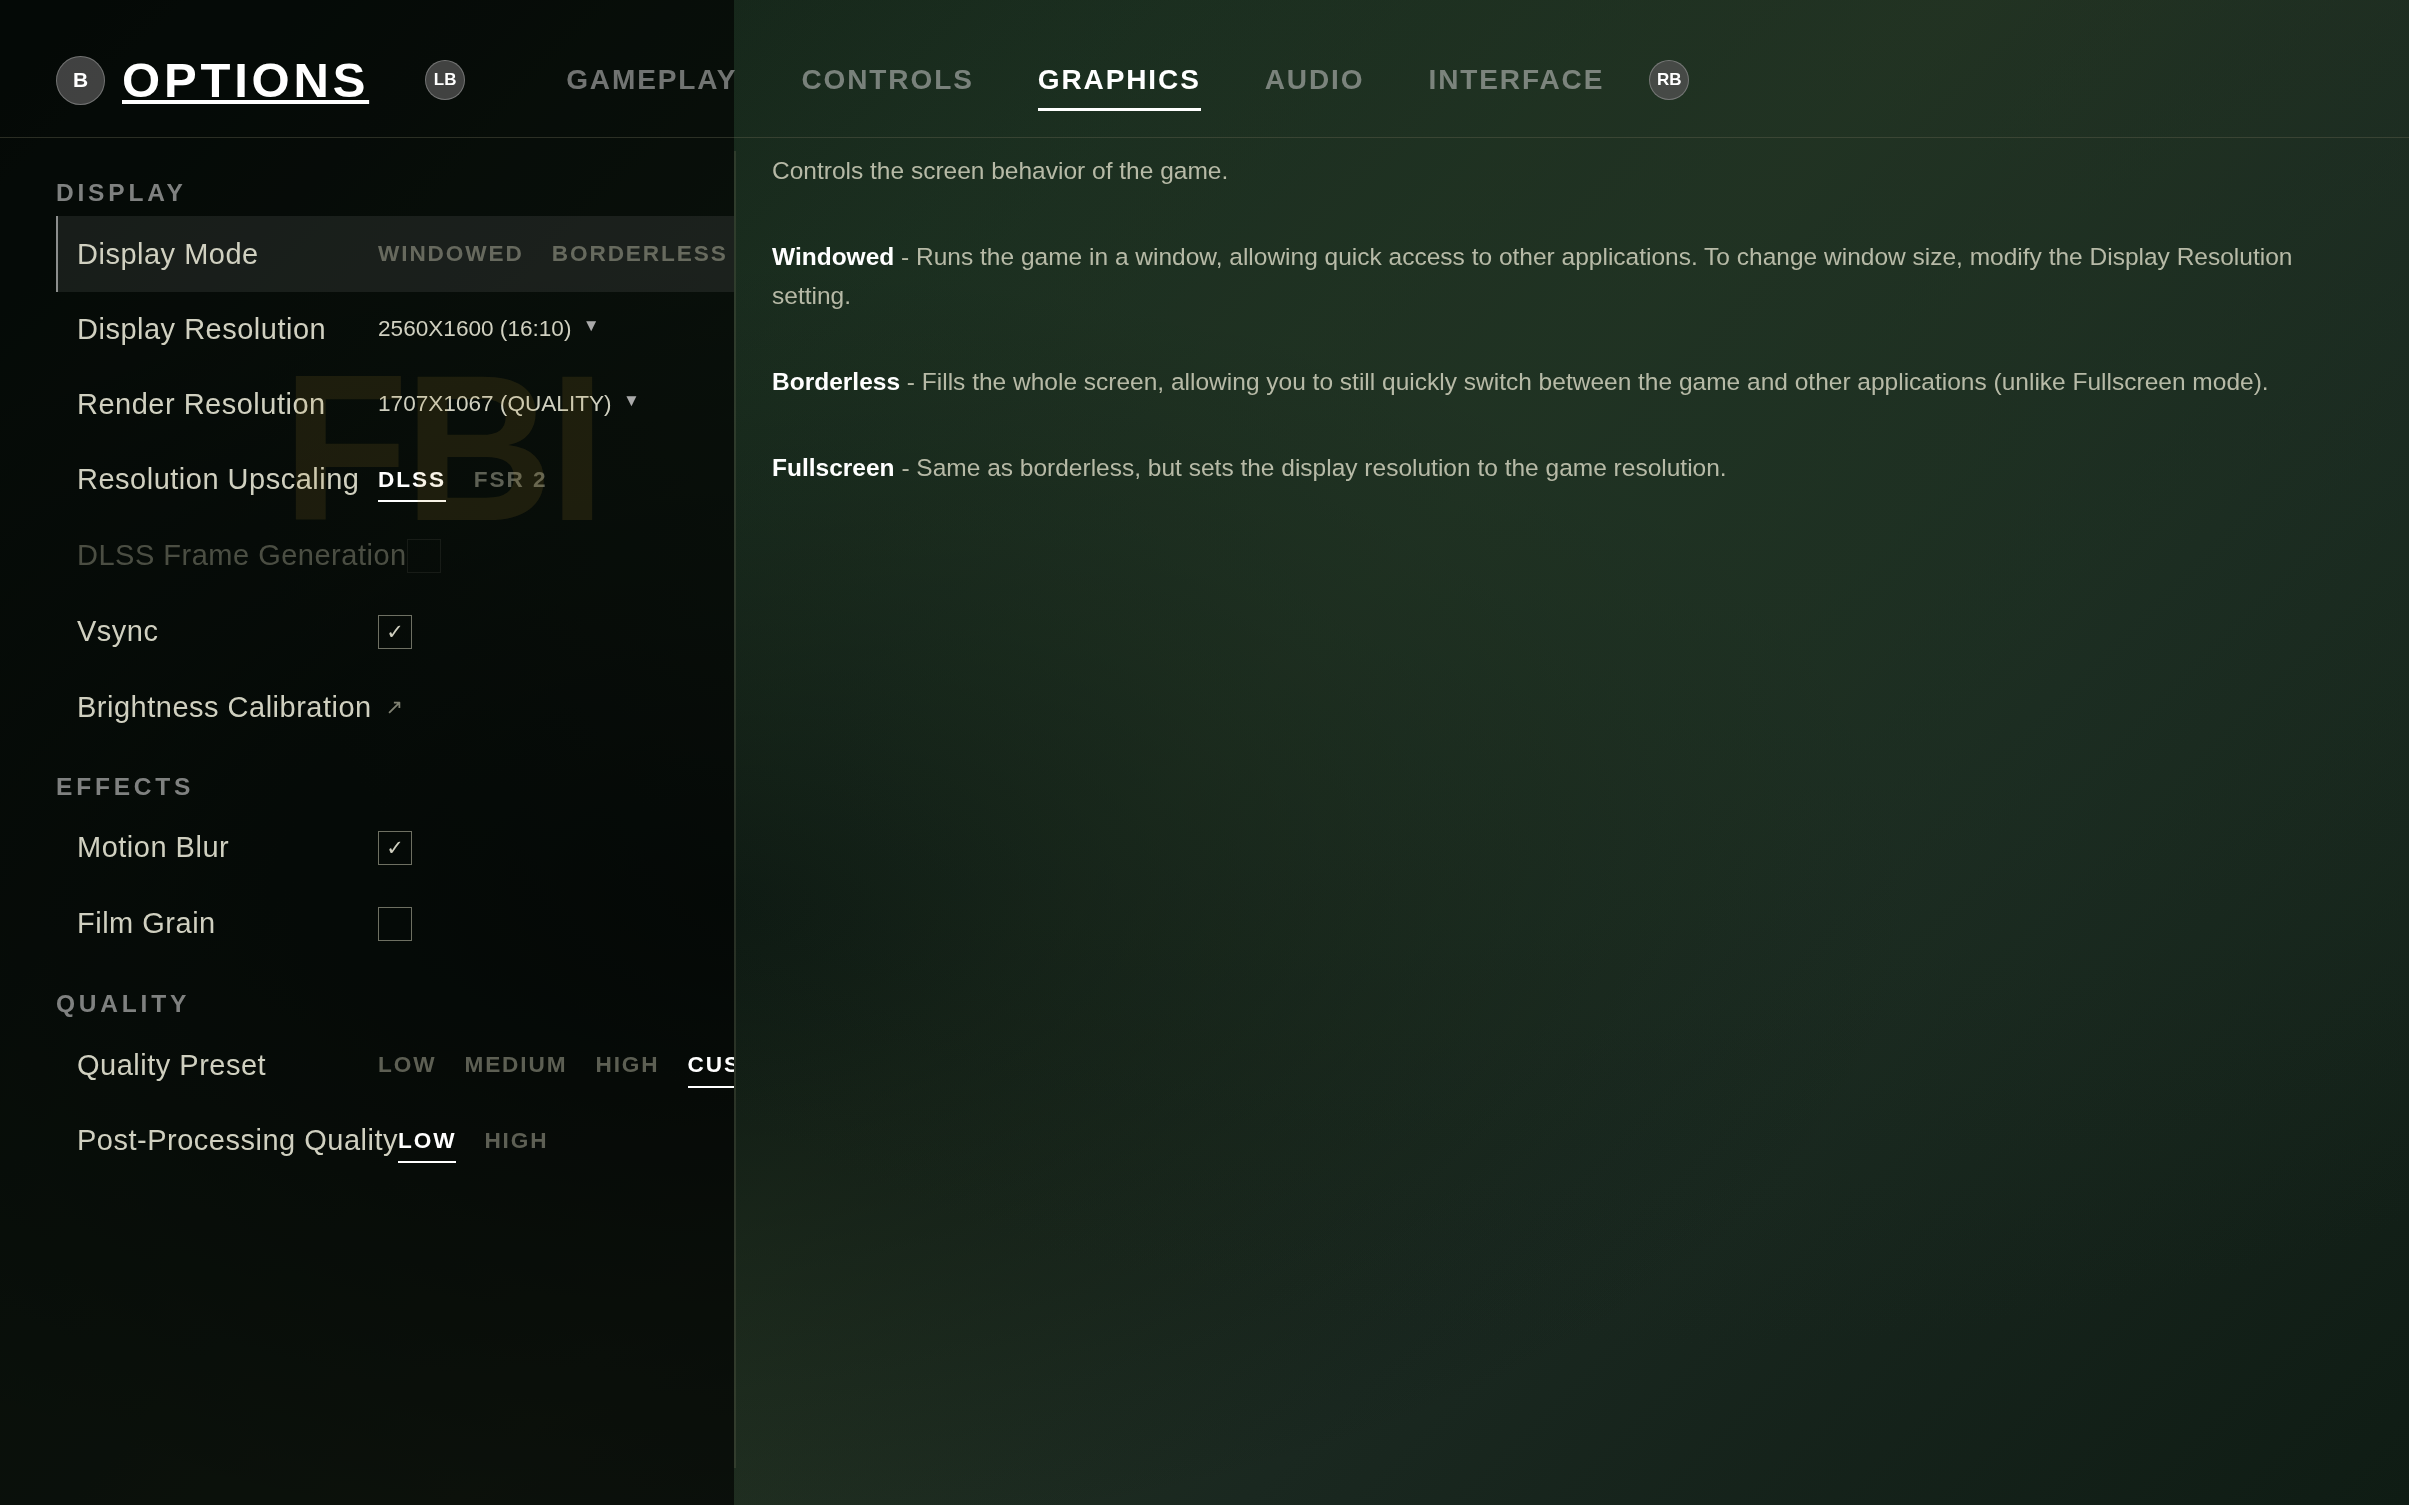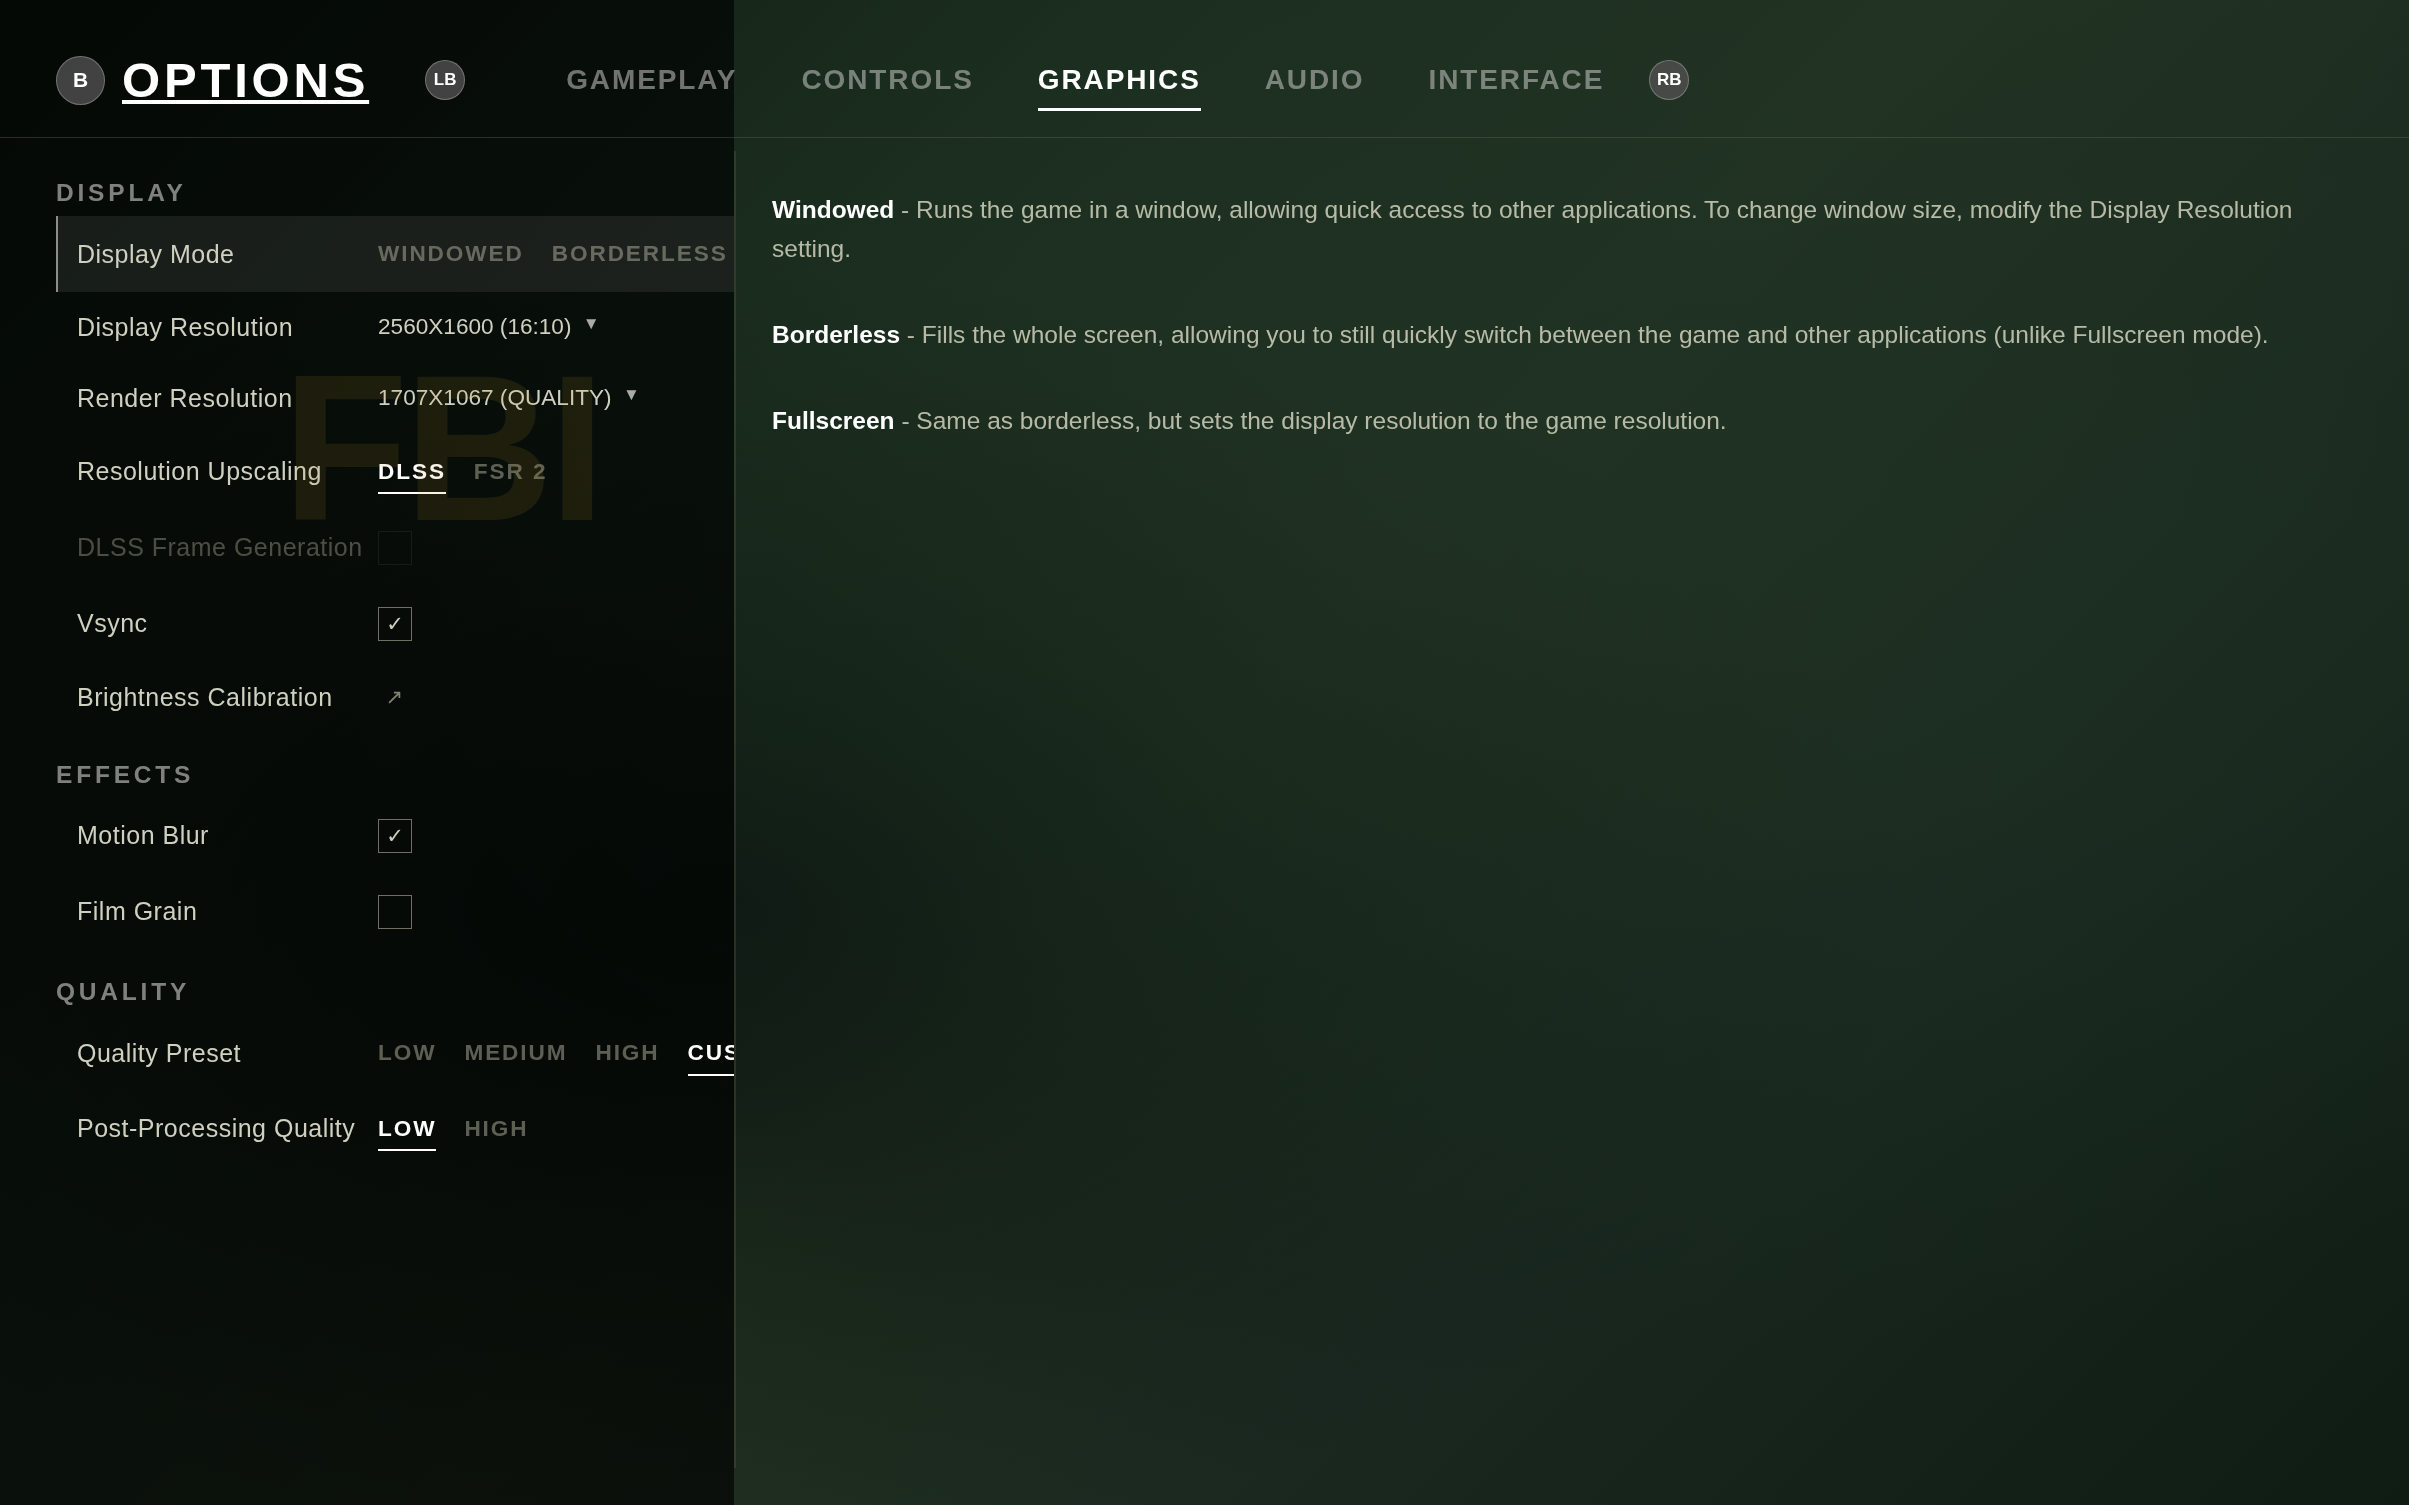--- a/index.html
+++ b/index.html
@@ -151,21 +151,21 @@
       position: relative;
     }
 
     .settings-row.active-row {
       background: rgba(255,255,255,0.08);
       border-left: 2.8px solid rgba(255,255,255,0.5);
     }
 
     .settings-row-label {
       color: #d0d0c0;
-      font-size: 25px;
+      font-size: 29px;
       font-weight: 400;
       min-width: 301px;
       letter-spacing: 0.5px;
     }
 
     .settings-row-label.dimmed {
       color: rgba(160,160,140,0.45);
     }
 
     .settings-value {
@@ -402,20 +402,21 @@
       <span class="tab-option selected">LOW</span>
       <span class="tab-option">HIGH</span>
     </div>
   </div>
 
 </div>
 
 <div class="panel-divider"></div>
 
 <div class="description-panel">
+  <p>Controls the screen behavior of the game.</p>
   <br>
   <p>
     <span class="desc-term">Windowed</span>
     <span>- Runs the game in a window, allowing quick access to other applications. To change window size, modify the Display Resolution setting.</span>
   </p>
   <br>
   <p>
     <span class="desc-term">Borderless</span>
     <span>- Fills the whole screen, allowing you to still quickly switch between the game and other applications (unlike Fullscreen mode).</span>
   </p>

